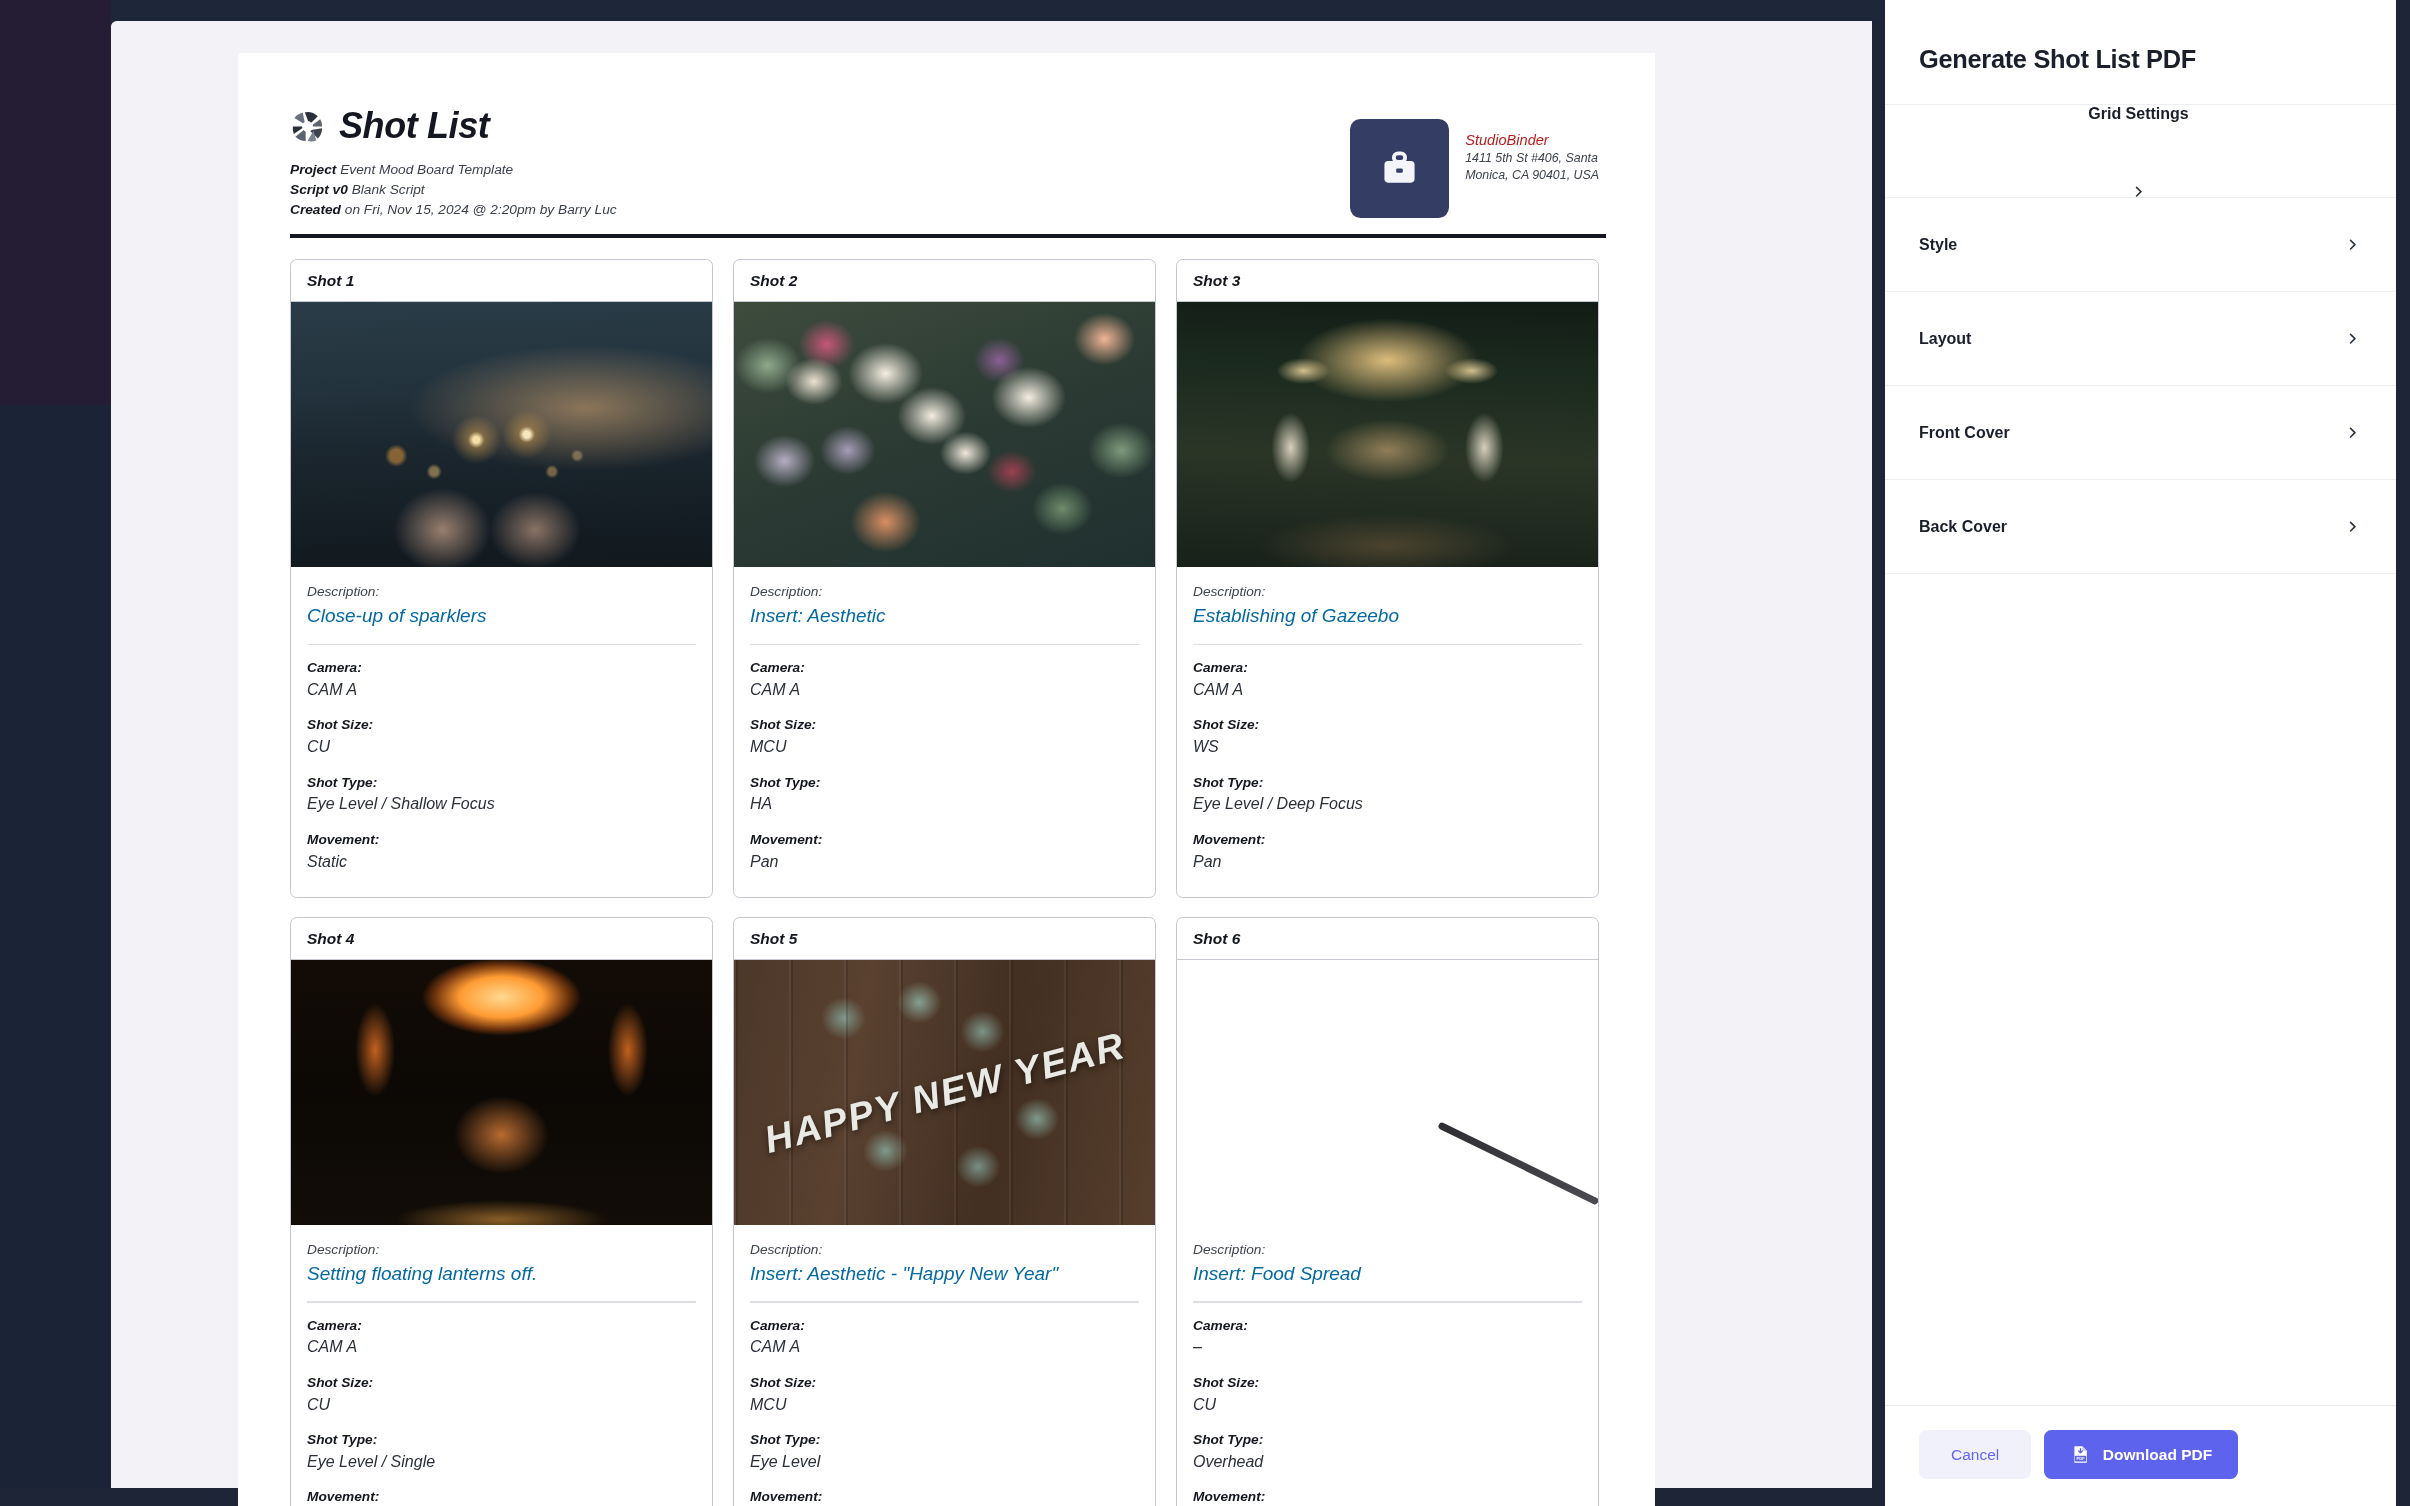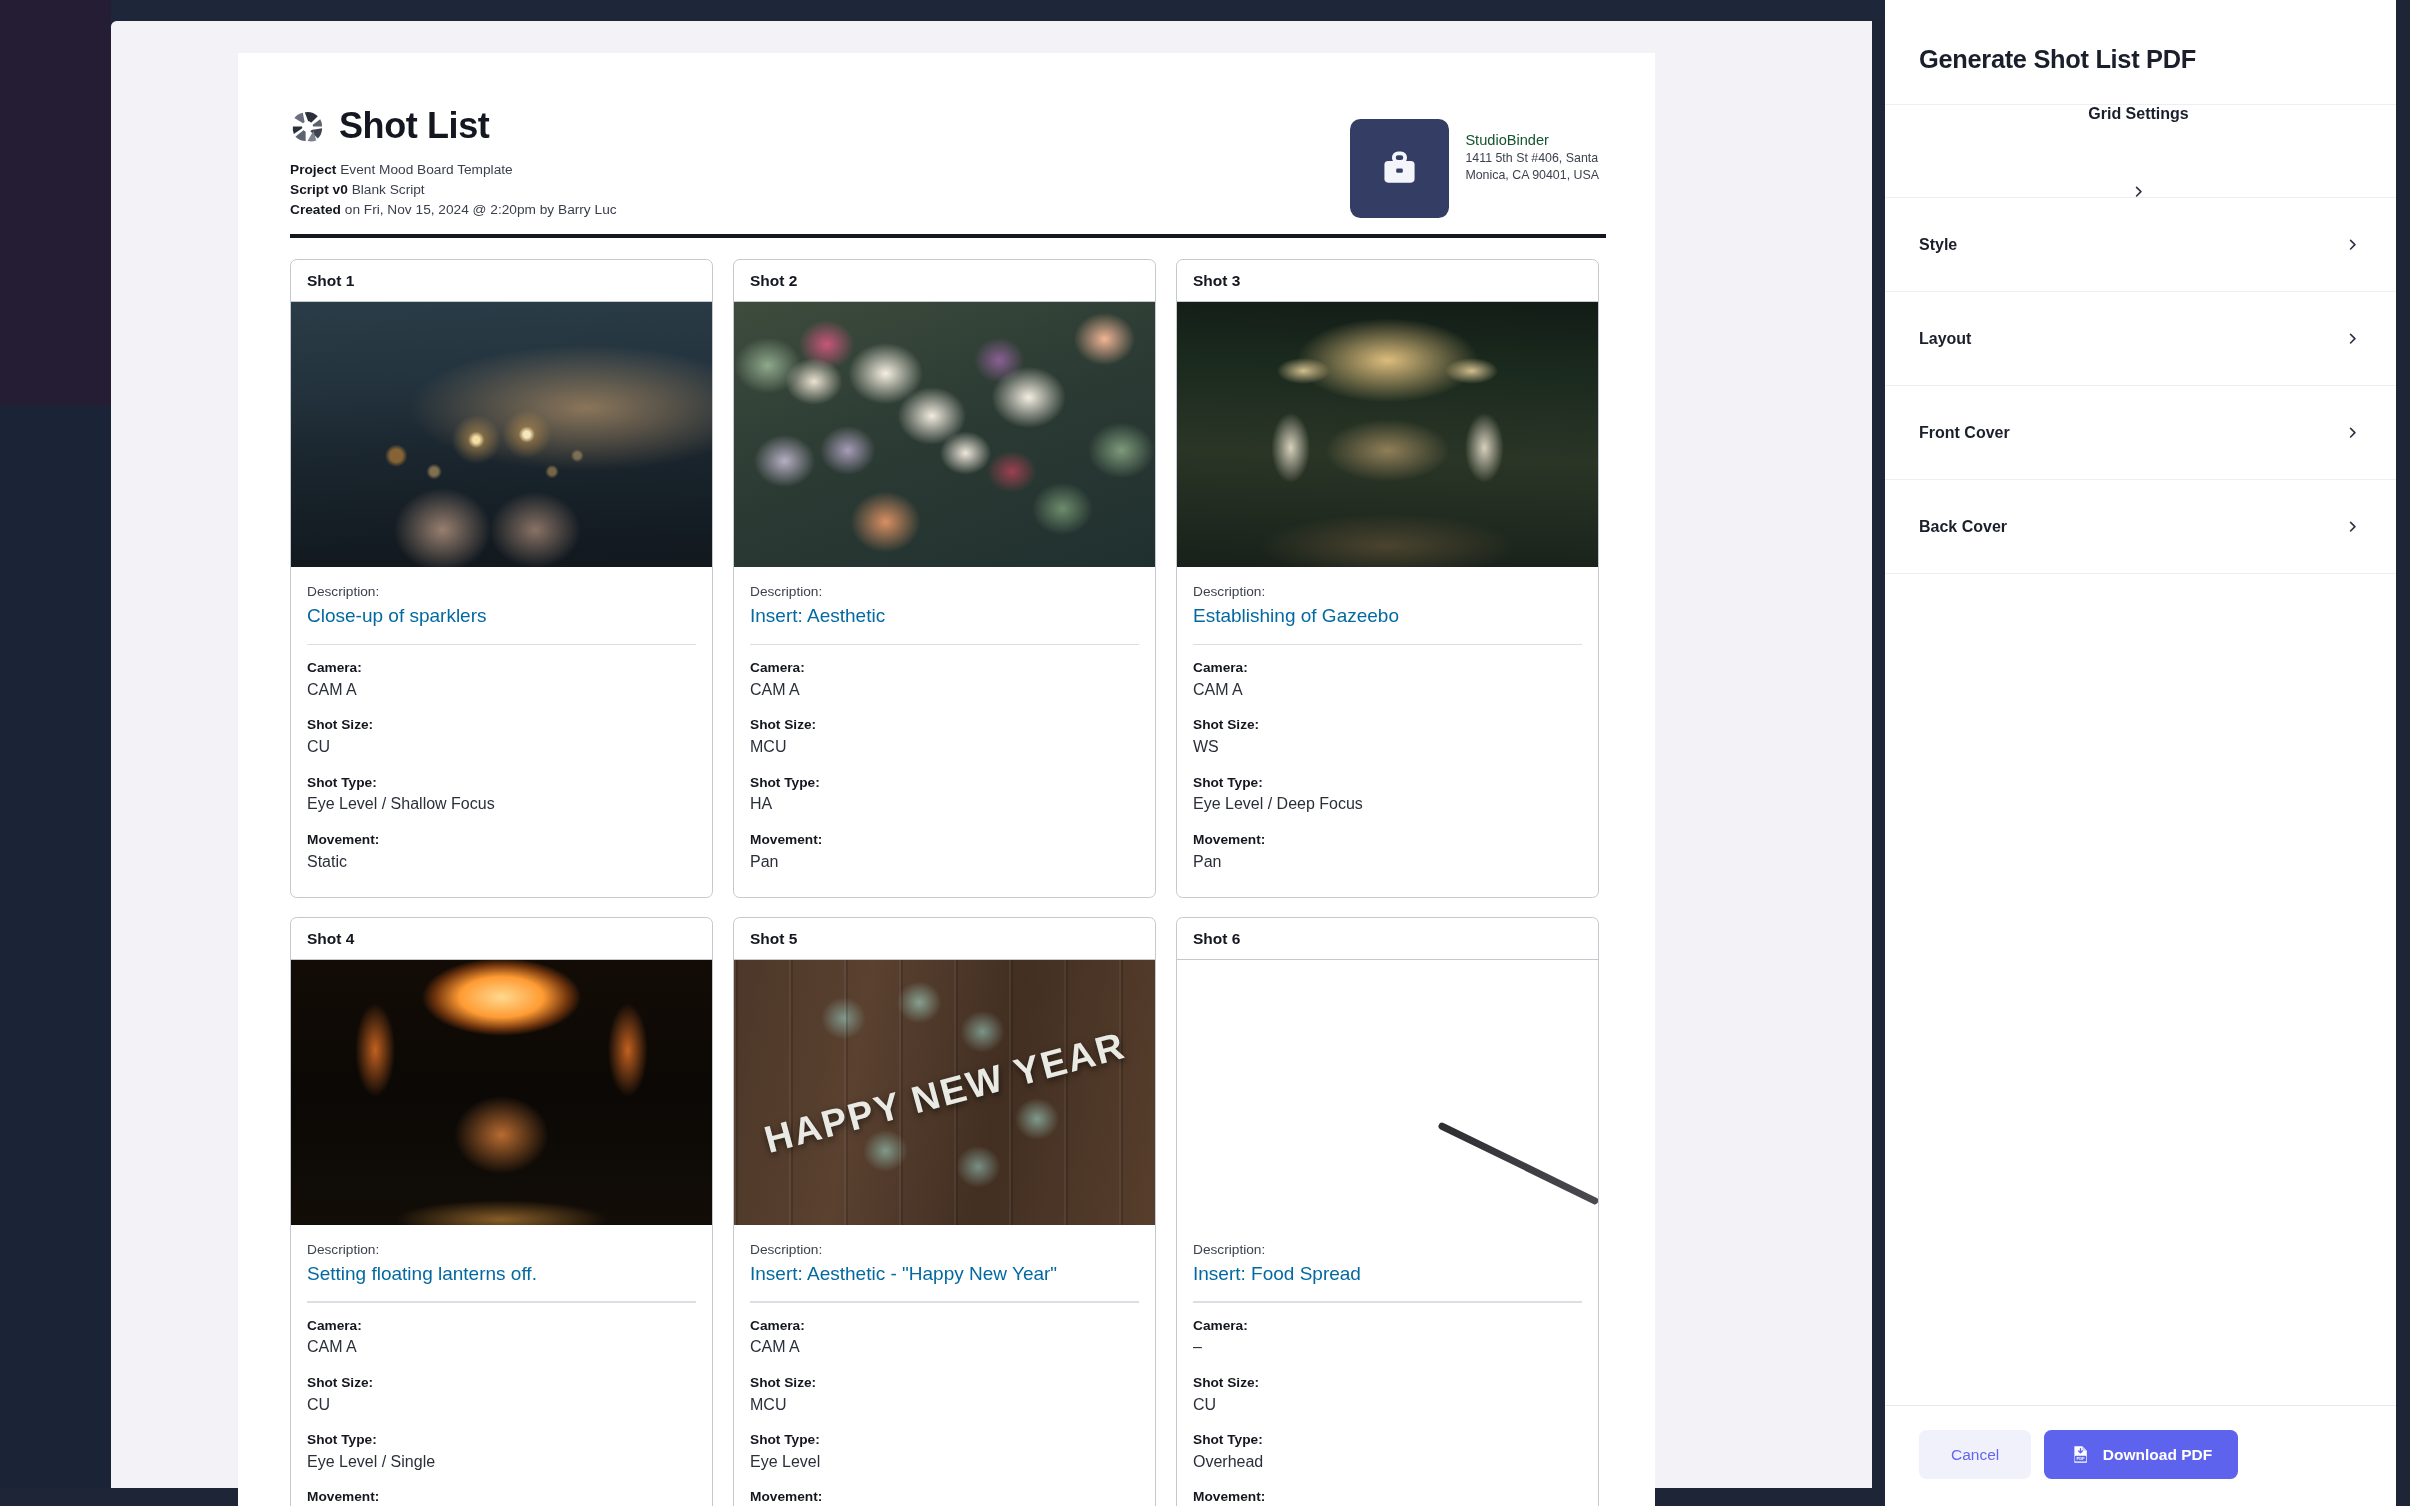--- a/index.html
+++ b/index.html
@@ -45,20 +45,21 @@
     background: #f3f3f7;
     border-radius: 5.6px 0 0 0;
   }
 
   
   #doc-sheet {
     position: absolute; top: 53px; left: 238px;
     width: 1417px; height: 1454px;
     background: #ffffff;
     overflow: hidden;
+    font-style: italic;
   }
   #doc-inner { padding: 55px 56px 0 52px; }
 
   
   .doc-head { display: flex; justify-content: space-between; align-items: flex-start; }
   .title-row { display: flex; align-items: center; gap: 14px; }
   .aperture { width: 35px; height: 35px; flex: none; }
   .doc-title {
     font-size: 36px; font-weight: bold; color: #14171f;
     letter-spacing: -0.4px; line-height: 1;
@@ -71,21 +72,21 @@
   .meta-line b { color: #14171f; font-weight: bold; }
 
   
   .company { display: flex; gap: 16px; align-items: flex-start; padding-top: 11.3px; }
   .co-logo {
     width: 99px; height: 99px; border-radius: 10.4px;
     background: #343e65; flex: none;
     display: flex; align-items: center; justify-content: center;
   }
   .co-text { padding-top: 11.3px; }
-  .co-name { font-size: 14.6px; color: #14532d; line-height: 1.35; }
+  .co-name { font-size: 14.6px; color: #b91c1c; line-height: 1.35; }
   .co-addr { font-size: 12.4px; color: #3d424f; line-height: 1.38; max-width: 160px; }
 
   
   .section-title {
     margin-top: 40px; font-size: 16px; font-weight: bold;
     color: #14171f; letter-spacing: -0.1px;
   }
   .section-rule {
     margin-top: 13px; height: 3.8px; background: #14171f;
     width: 1316px;

